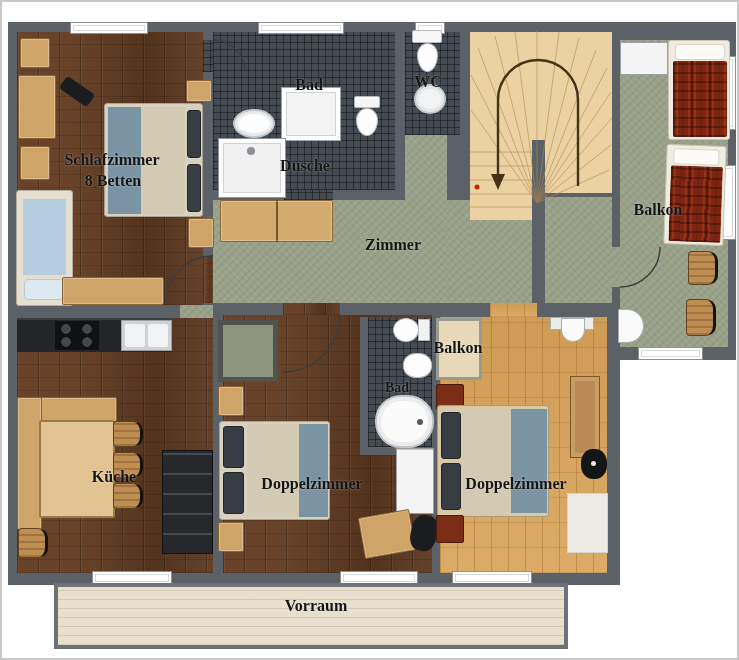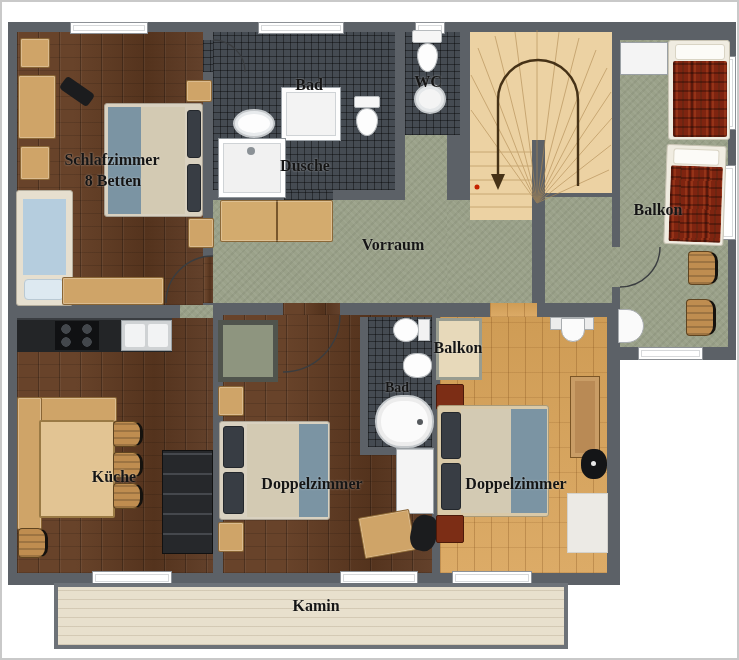--- a/index.html
+++ b/index.html
@@ -239,22 +239,22 @@
       <path d="M 340 315 A 57 57 0 0 1 283 372"></path>
       <path d="M 660 247 A 40 40 0 0 1 620 287"></path>
     </g>
   </svg>
 
   <div class="label" style="left:112px;top:160px;">Schlafzimmer</div>
   <div class="label" style="left:113px;top:181px;">8 Betten</div>
   <div class="label" style="left:309px;top:85px;">Bad</div>
   <div class="label" style="left:305px;top:166px;">Dusche</div>
   <div class="label" style="left:428px;top:82px;">WC</div>
-  <div class="label" style="left:393px;top:245px;">Vorraum</div>
+  <div class="label" style="left:393px;top:245px;">Zimmer</div>
   <div class="label" style="left:658px;top:210px;">Balkon</div>
   <div class="label" style="left:114px;top:477px;">Küche</div>
   <div class="label" style="left:312px;top:484px;">Doppelzimmer</div>
   <div class="label" style="left:458px;top:348px;">Balkon</div>
   <div class="label small" style="left:397px;top:388px;">Bad</div>
   <div class="label" style="left:516px;top:484px;">Doppelzimmer</div>
-  <div class="label" style="left:316px;top:606px;">Kamin</div>
+  <div class="label" style="left:316px;top:606px;">Vorraum</div>
 
 </div>
 
 </body></html>

